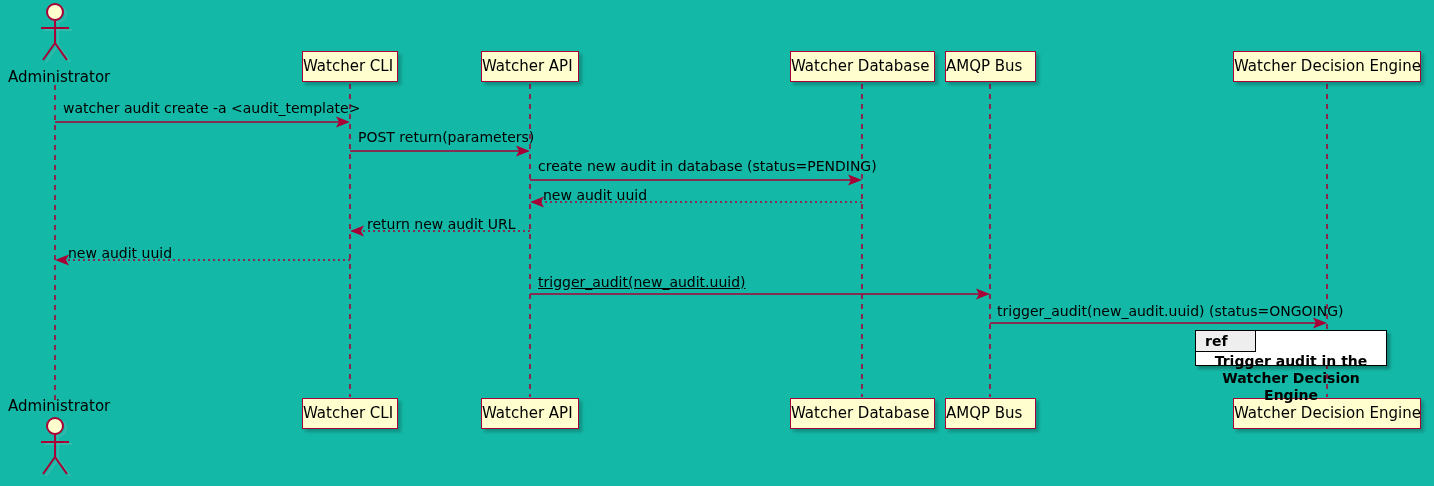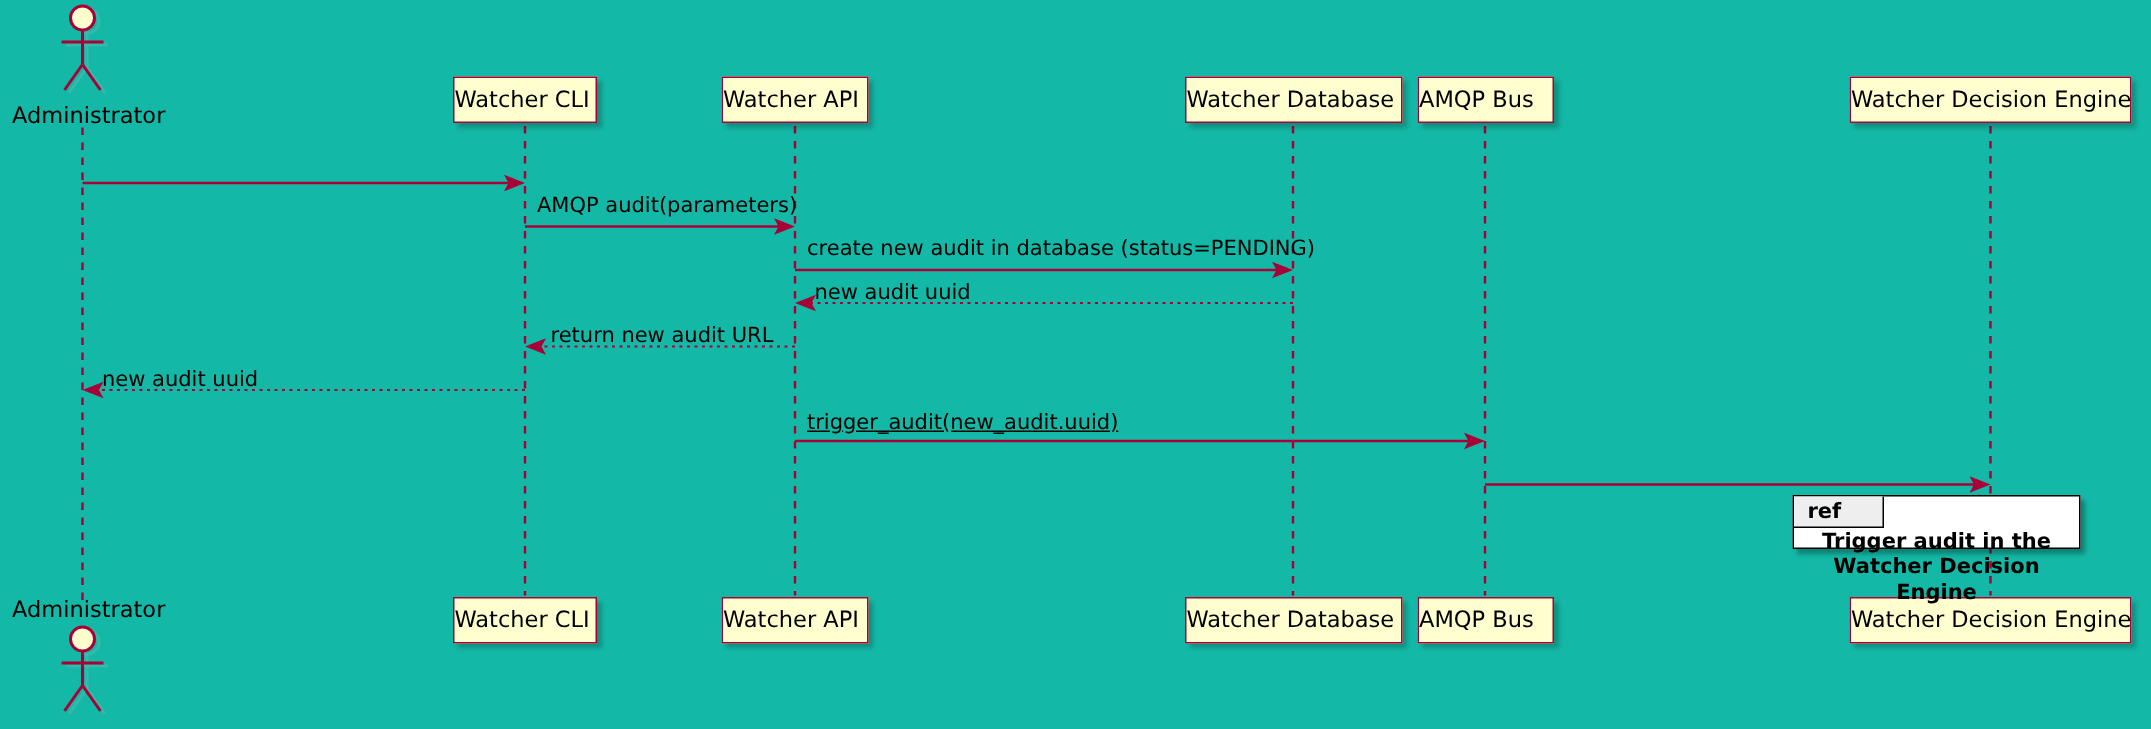--- a/index.html
+++ b/index.html
@@ -237,26 +237,28 @@
   <div class="participant-box" style="left:790px; top:398px; width:145px; height:31px;">
     <span>Watcher Database</span>
   </div>
   <div class="participant-box" style="left:945px; top:398px; width:91px; height:31px;">
     <span>AMQP Bus</span>
   </div>
   <div class="participant-box" style="left:1233px; top:398px; width:188px; height:31px;">
     <span>Watcher Decision Engine</span>
   </div>
 
-  <div class="msg-label" style="left:358px; top:130px;">AMQP audit(parameters)</div>
+  <div class="msg-label" style="left:63px; top:101px;">watcher audit create -a &lt;audit_template&gt;</div>
+  <div class="msg-label" style="left:358px; top:130px;">POST return(parameters)</div>
   <div class="msg-label" style="left:538px; top:159px;">create new audit in database (status=PENDING)</div>
   <div class="msg-label" style="left:543px; top:188px;">new audit uuid</div>
   <div class="msg-label" style="left:367px; top:217px;">return new audit URL</div>
   <div class="msg-label" style="left:68px; top:246px;">new audit uuid</div>
   <div class="msg-label" style="left:538px; top:275px;text-decoration:underline;">trigger_audit(new_audit.uuid)</div>
+  <div class="msg-label" style="left:997px; top:304px;">trigger_audit(new_audit.uuid) (status=ONGOING)</div>
 
   <div class="ref-frame" style="left:1195px; top:330px; width:192px; height:36px;">
     <div class="ref-tab" style="width:60px;">
       <span>ref</span>
     </div>
     <div class="ref-body">
       <span class="ref-line">Trigger audit in the</span>
       <span class="ref-line">Watcher Decision Engine</span>
     </div>
   </div>

